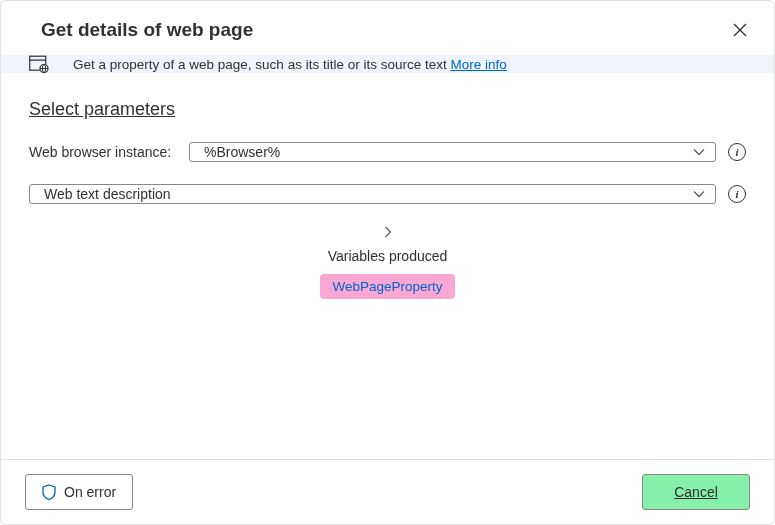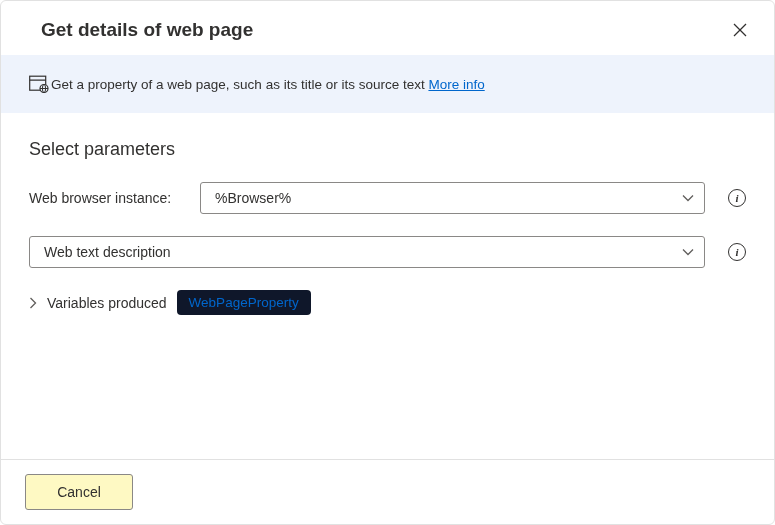--- a/index.html
+++ b/index.html
@@ -35,24 +35,24 @@
       cursor: pointer;
       width: 20px;
       height: 20px;
       display: flex;
       align-items: center;
       justify-content: center;
       color: #323130;
     }
     .info-banner {
       background: #eef3fc;
-      padding: 20px 28px;
-      display: flex;
-      align-items: center;
-      gap: 2px;
+      padding: 0 28px;
+      display: flex;
+      align-items: center;
+      gap: 24px;
       font-size: 13.5px;
     }
     .info-banner svg {
       flex-shrink: 0;
     }
     .info-text {
       color: #323130;
     }
     .info-link {
       color: #0066cc;
@@ -61,44 +61,44 @@
     }
     .content {
       flex: 1;
       padding: 26px 28px 10px 28px;
     }
     .section-title {
       font-size: 18px;
       font-weight: 400;
       color: #323130;
       margin-bottom: 22px;
+      text-decoration: underline;
     }
     .form-row {
       display: flex;
       align-items: center;
       margin-bottom: 22px;
-      gap: 11px;
     }
     .form-label {
       width: 160px;
       font-size: 14px;
       color: #323130;
       flex-shrink: 0;
     }
     .form-control {
       flex: 1;
       display: flex;
       align-items: center;
       justify-content: space-between;
       border: 1px solid #8a8886;
       border-radius: 3px;
       padding: 8px 10px 8px 14px;
       background: #fff;
       cursor: pointer;
-      height: 32px;
+      height: 20px;
     }
     .form-control-text {
       font-size: 14px;
       color: #323130;
     }
     .chevron-down {
       color: #605e5c;
     }
     .help-icon {
       margin-left: 12px;
@@ -114,31 +114,32 @@
       font-family: Georgia, serif;
       cursor: pointer;
       flex-shrink: 0;
       font-weight: 600;
     }
     .variables-row {
       display: flex;
       align-items: center;
       gap: 10px;
       margin-top: 6px;
+      flex-direction: column;
     }
     .chevron-right {
       color: #605e5c;
       cursor: pointer;
     }
     .variables-label {
       font-size: 14px;
       color: #323130;
     }
     .variable-pill {
-      background: #0f172a;
+      background: #f9a8d4;
       color: #0066cc;
       padding: 5px 12px;
       border-radius: 4px;
       font-size: 13.5px;
       cursor: pointer;
     }
     .footer {
       border-top: 1px solid #e1e1e1;
       padding: 14px 24px;
       display: flex;
@@ -165,23 +166,24 @@
     }
     .btn-primary {
       border: 1px solid #0078d4;
       background: #0078d4;
       color: #fff;
       font-weight: 600;
       min-width: 100px;
     }
     .btn-secondary {
       border: 1px solid #8a8886;
-      background: #fef9c3;
+      background: #86efac;
       color: #323130;
       min-width: 108px;
+      text-decoration: underline;
     }
     .footer-right {
       display: flex;
       gap: 14px;
     }
   </style>
 </head>
 <body>
 
 <div class="header">
@@ -238,18 +240,24 @@
   <div class="variables-row">
     <svg class="chevron-right" width="8" height="12" viewBox="0 0 8 12">
       <path d="M1.5 1 L6.5 6 L1.5 11" stroke="currentColor" stroke-width="1.3" fill="none"></path>
     </svg>
     <span class="variables-label">Variables produced</span>
     <span class="variable-pill">WebPageProperty</span>
   </div>
 </div>
 
 <div class="footer">
+  <button class="btn btn-error">
+    <svg width="14" height="16" viewBox="0 0 14 16">
+      <path d="M7 1 L13 3 L13 8 C13 12 10 14.5 7 15.5 C4 14.5 1 12 1 8 L1 3 Z" stroke="#0066cc" stroke-width="1.3" fill="none"></path>
+    </svg>
+    <span>On error</span>
+  </button>
   <div class="footer-right">
     <button class="btn btn-secondary">
       <span>Cancel</span>
     </button>
   </div>
 </div>
 
 </body></html>

